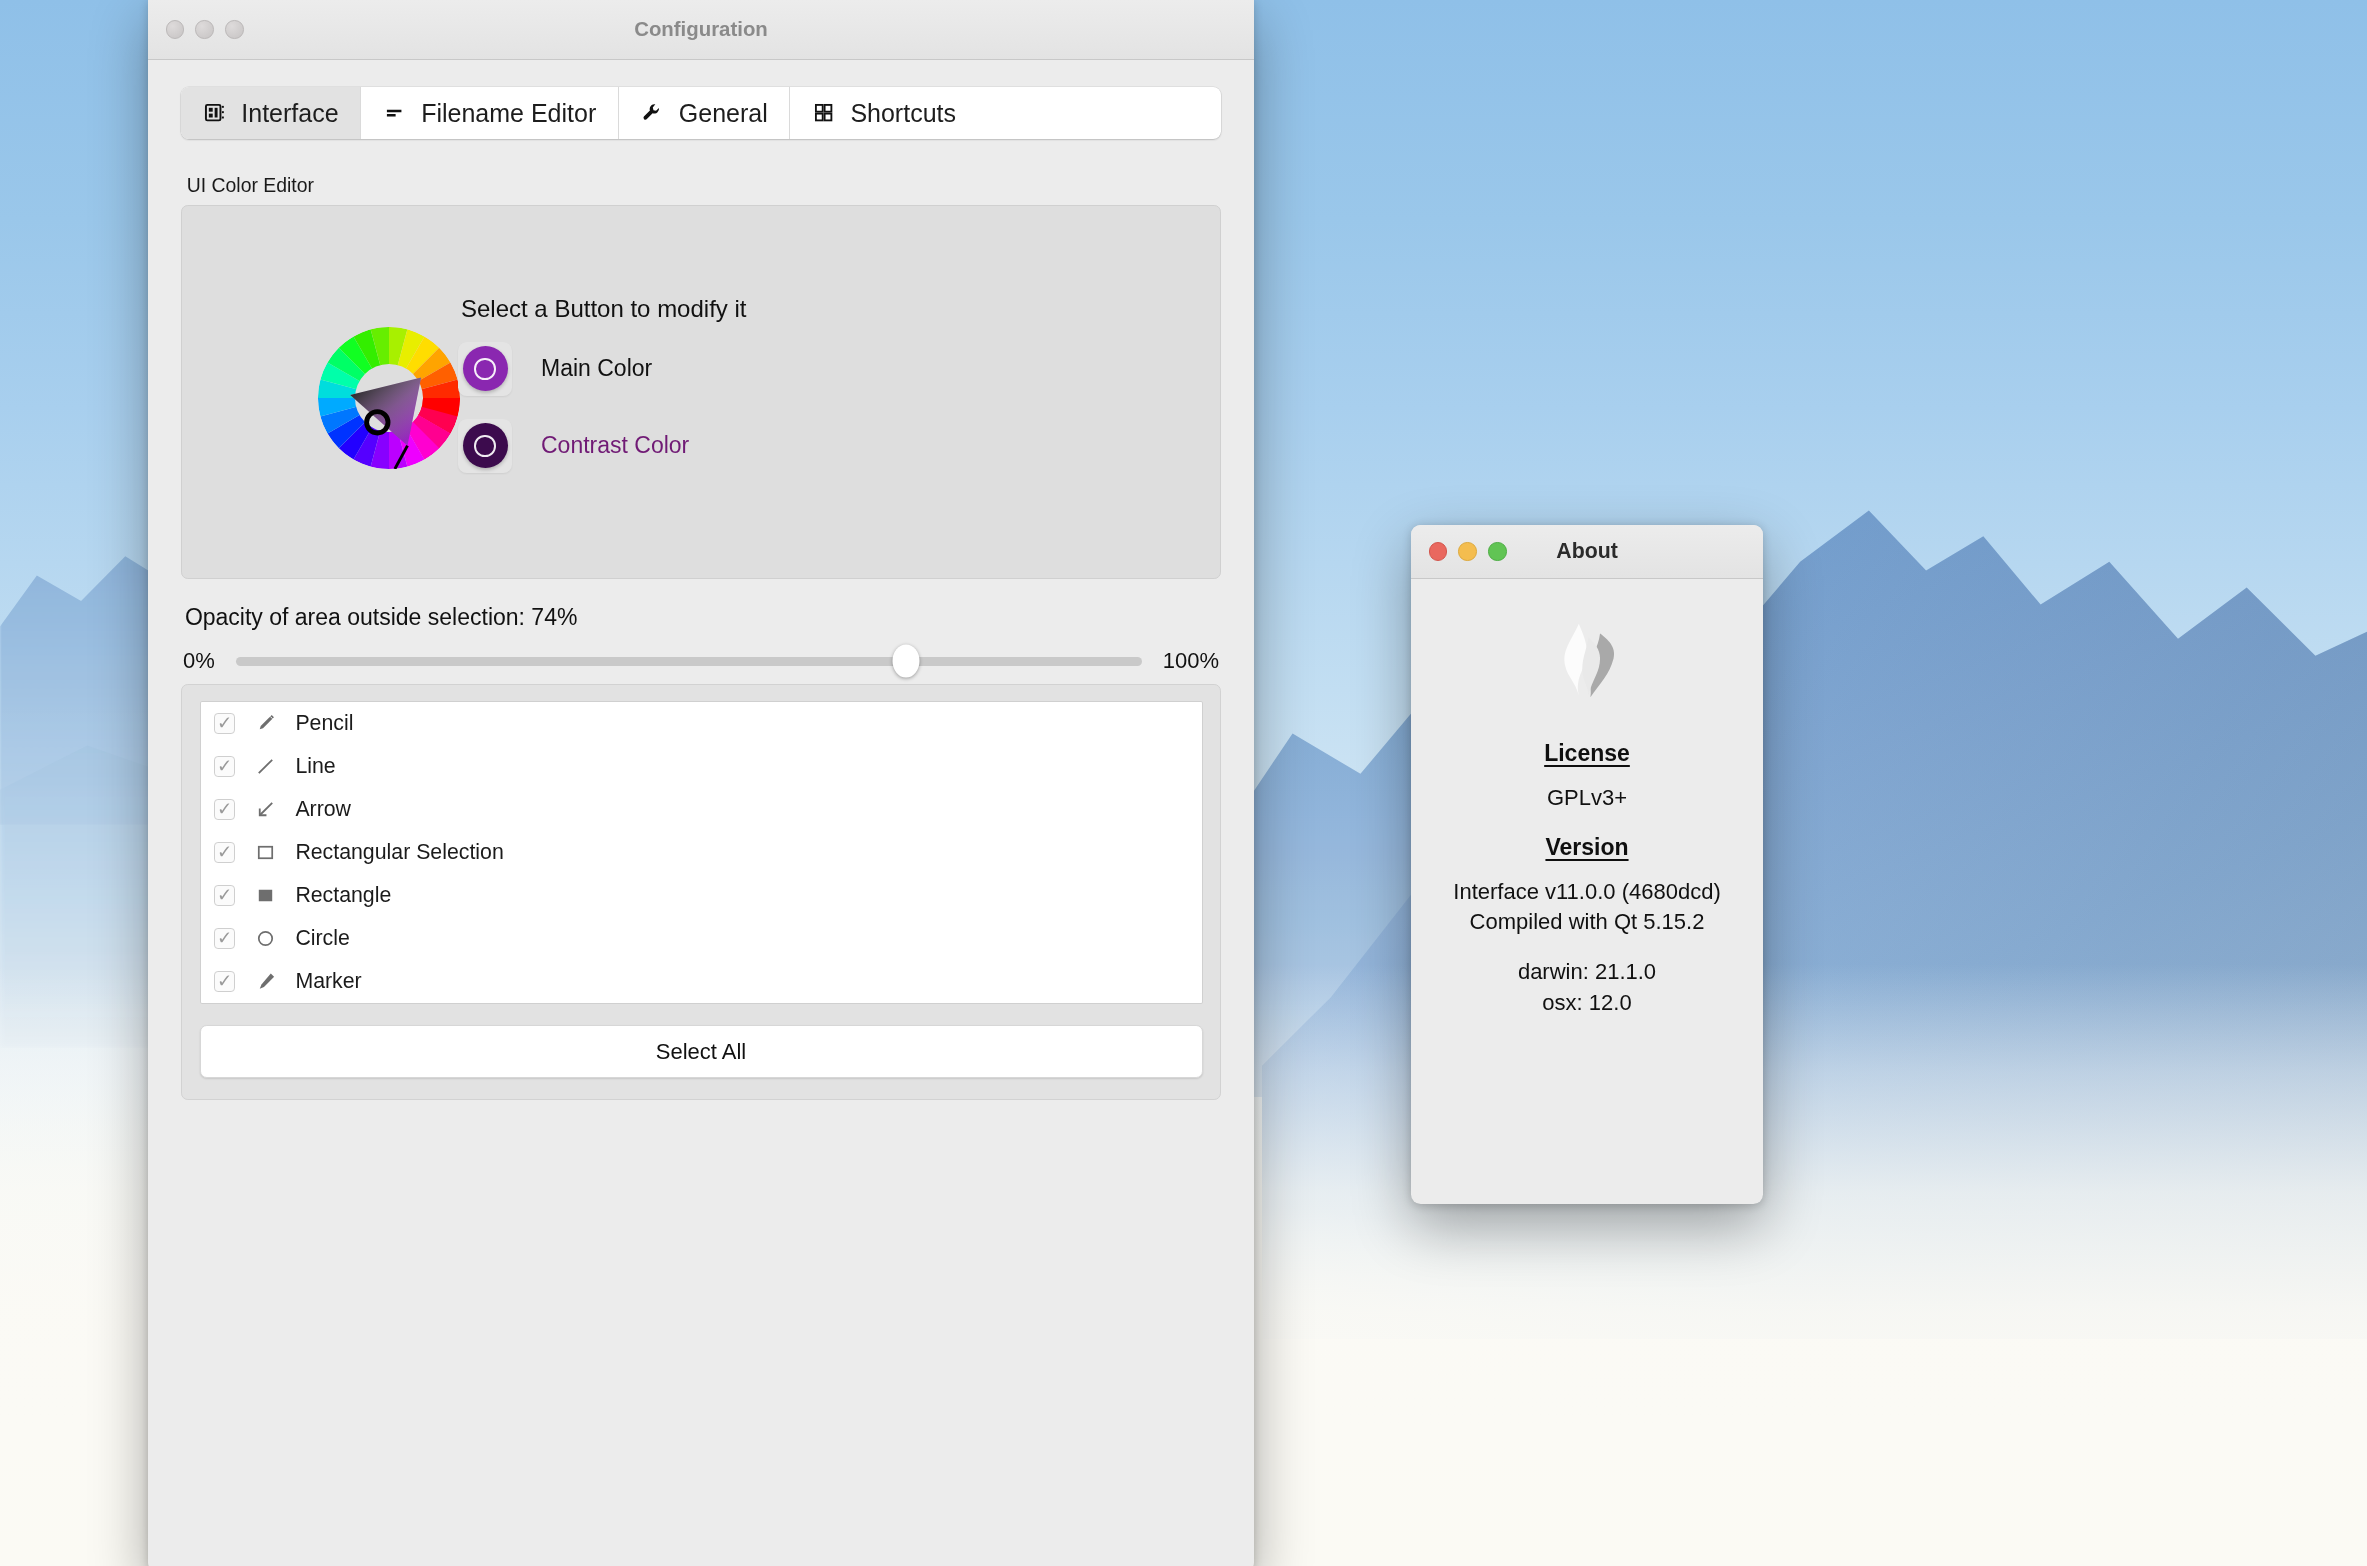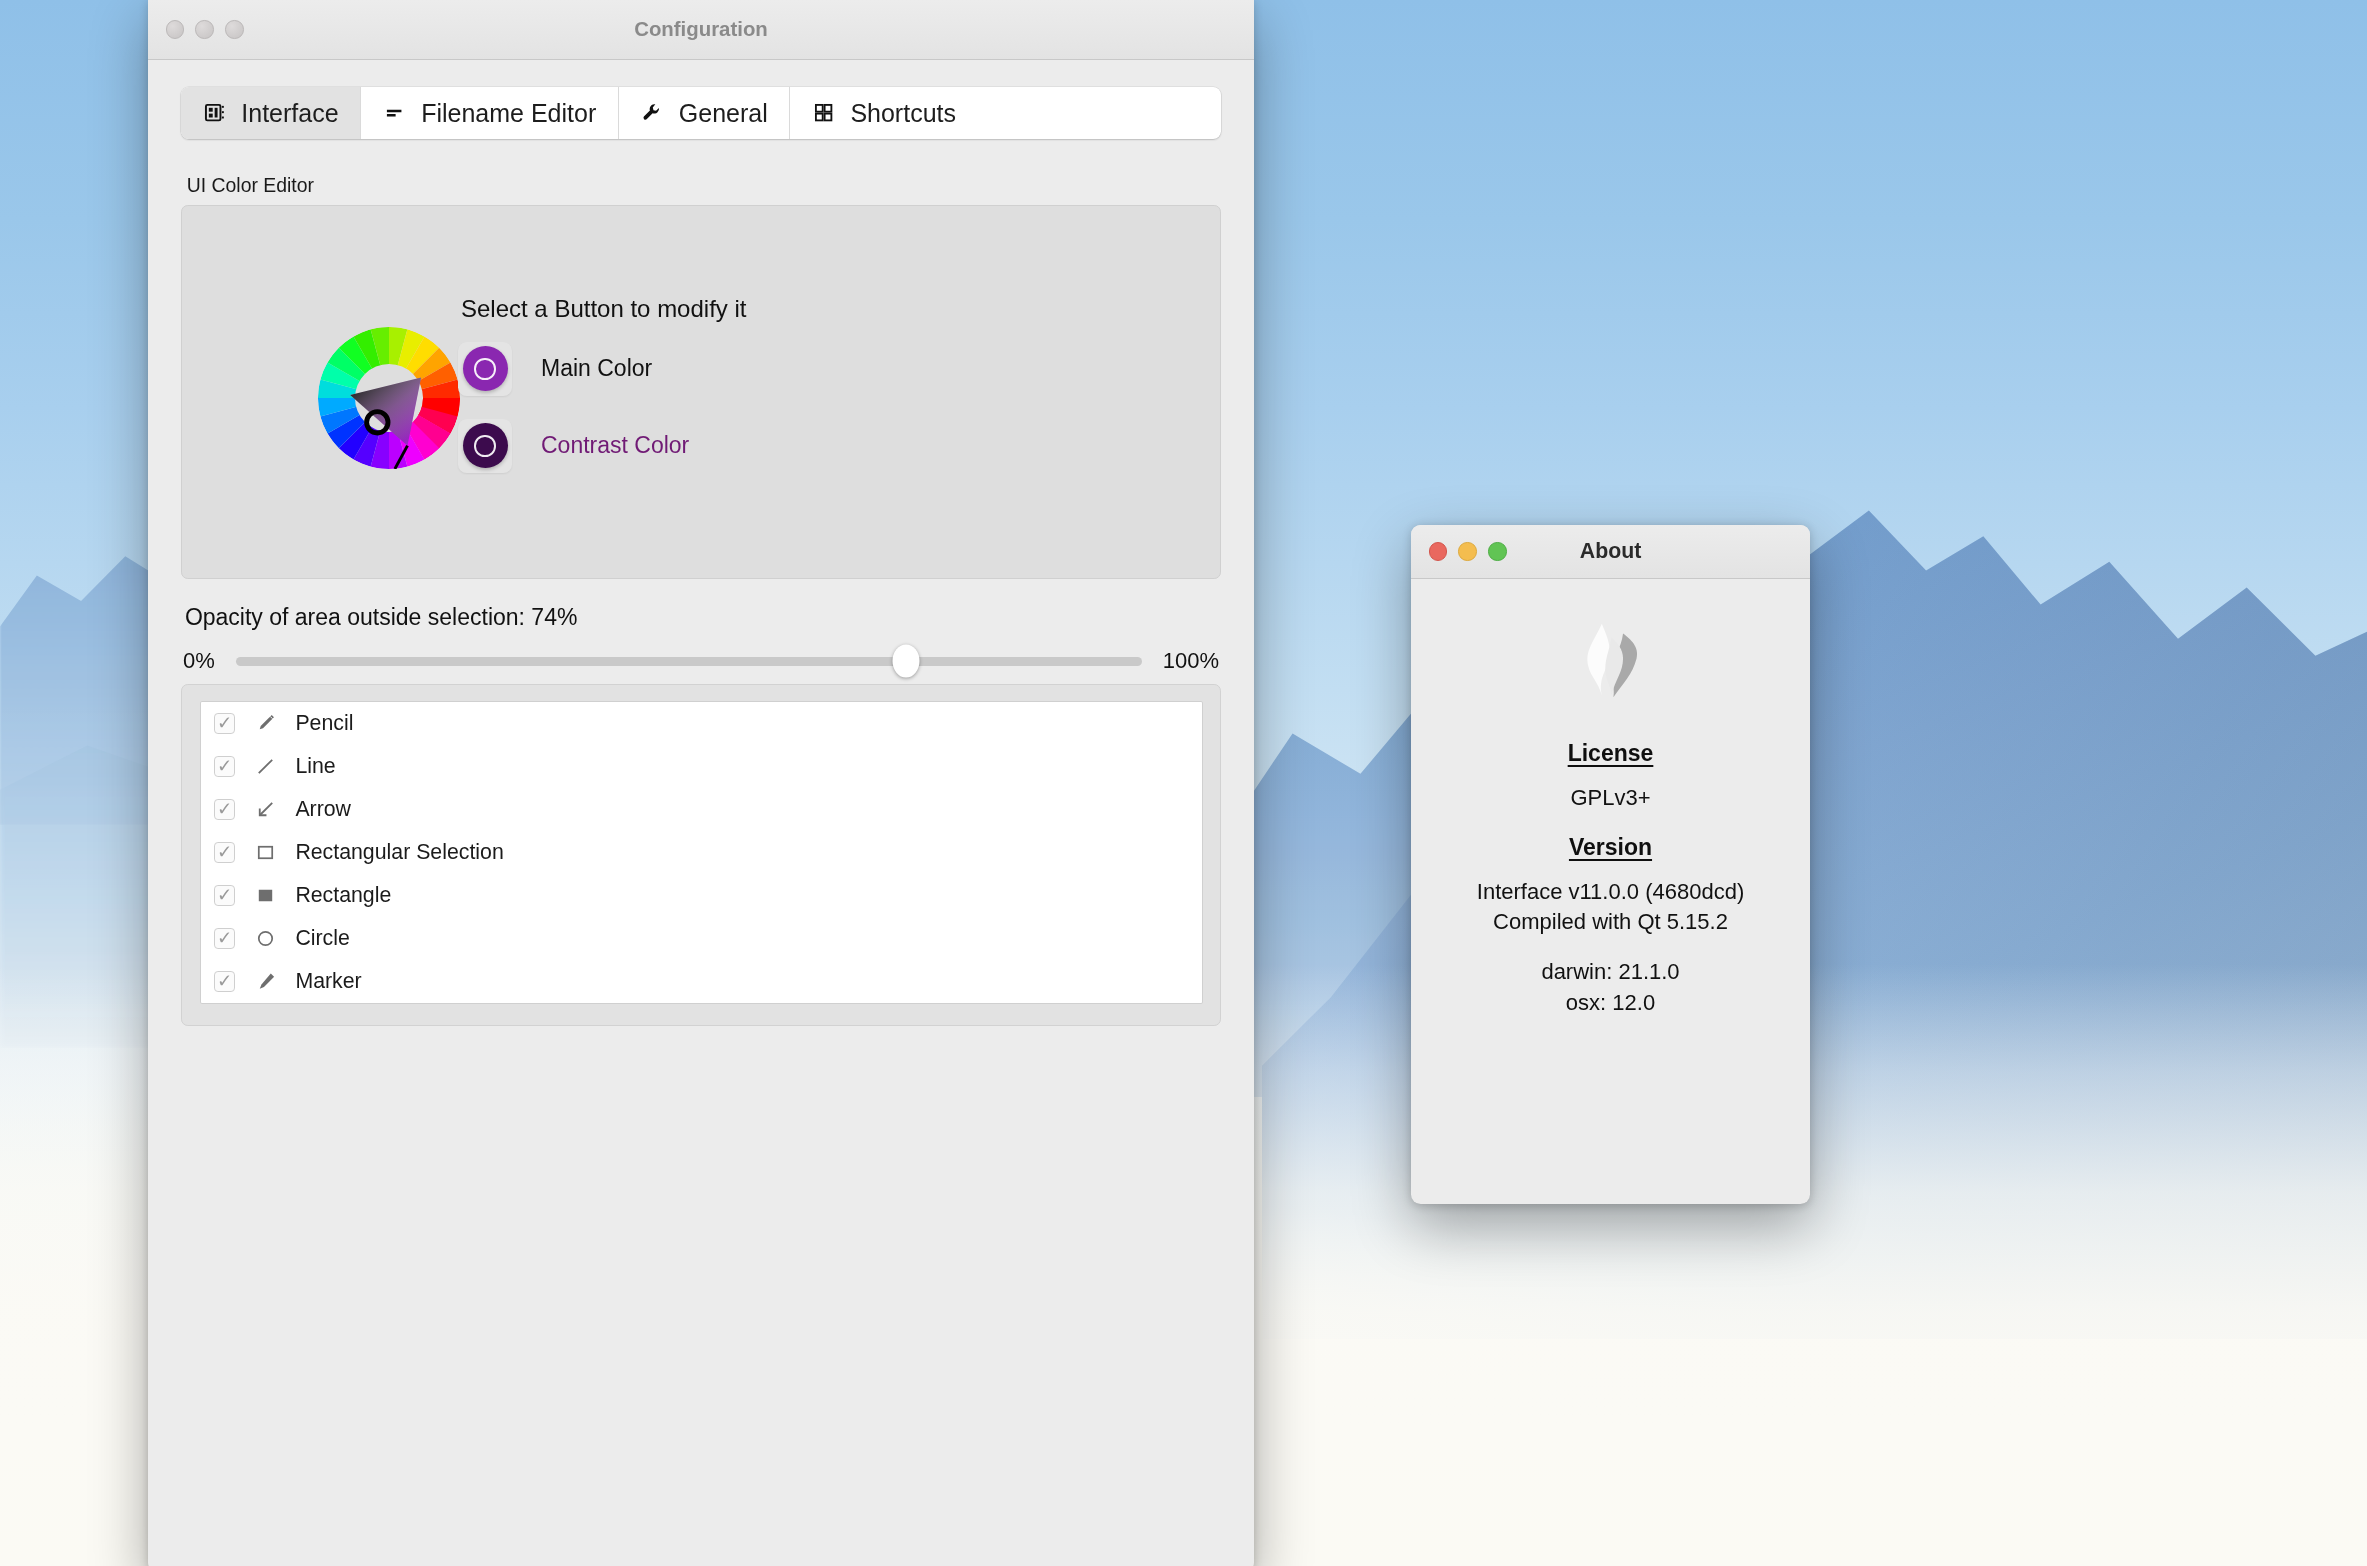--- a/index.html
+++ b/index.html
@@ -156,21 +156,21 @@
         background: #fbfbfb; display: flex; align-items: center; justify-content: center;
         color: #9a9a9a; font-size: 18.4px; line-height: 1; }
   .li-icon { width: 25px; height: 25px; display: flex; align-items: center; justify-content: center;
              color: #6e6e6e; }
   .li-label { font-size: 21.3px; color: #1b1b1b; }
   .selectall { margin-top: 21.3px; width: 100%; background: #fff; border: 1px solid #d7d7d7;
                border-radius: 6.8px; padding: 12.6px 0; font-size: 22px; color: #111; text-align: center;
                box-shadow: 0 1px 1.9px rgba(0,0,0,.12); font-family: "Liberation Sans", sans-serif; }
 
   
-  #about-window { left: 1411px; top: 525px; width: 399px; height: 679px; background: #ececec; }
+  #about-window { left: 1411px; top: 525px; width: 352px; height: 679px; background: #ececec; }
   #about-window .titlebar { height: 54px; }
   #about-window .win-title { font-size: 21.3px; color: #2b2b2b; }
   .about-body { display: flex; flex-direction: column; align-items: center; padding: 39px 35px 0 35px; }
   .flame { width: 83px; height: 83px; margin-bottom: 39px; }
   .about-h { font-size: 23px; font-weight: bold; color: #0f0f0f;
              text-decoration: underline; text-underline-offset: 3.9px; }
   .about-t { font-size: 22px; color: #111; text-align: center; line-height: 1.38; }
   .copybtn { margin-top: 29px; width: 100%; background: #fff; border: 1px solid #d9d9d9;
              border-radius: 6.8px; padding: 10.7px 0; font-size: 22px; color: #111; text-align: center;
              box-shadow: 0 1px 1.9px rgba(0,0,0,.13); font-family: "Liberation Sans", sans-serif; }
@@ -406,20 +406,21 @@
               <span class="cb">✓</span>
               <span class="li-icon">
                 <svg width="23" height="23" viewBox="0 0 24 24">
                   <path d="M17.5 3.6 21 7.1 10.4 17.7 6 19.5l1.8-4.4z" fill="#6e6e6e"></path>
                 </svg>
               </span>
               <span class="li-label">Marker</span>
             </div>
             <div class="li"></div>
           </div>
+        <button class="selectall">Select All</button>
       </div>
     </div>
   </div>
 
   <div class="mac-window" id="about-window">
     <div class="titlebar">
       <div class="lights">
         <span class="light red"></span>
         <span class="light yellow"></span>
         <span class="light green"></span>

